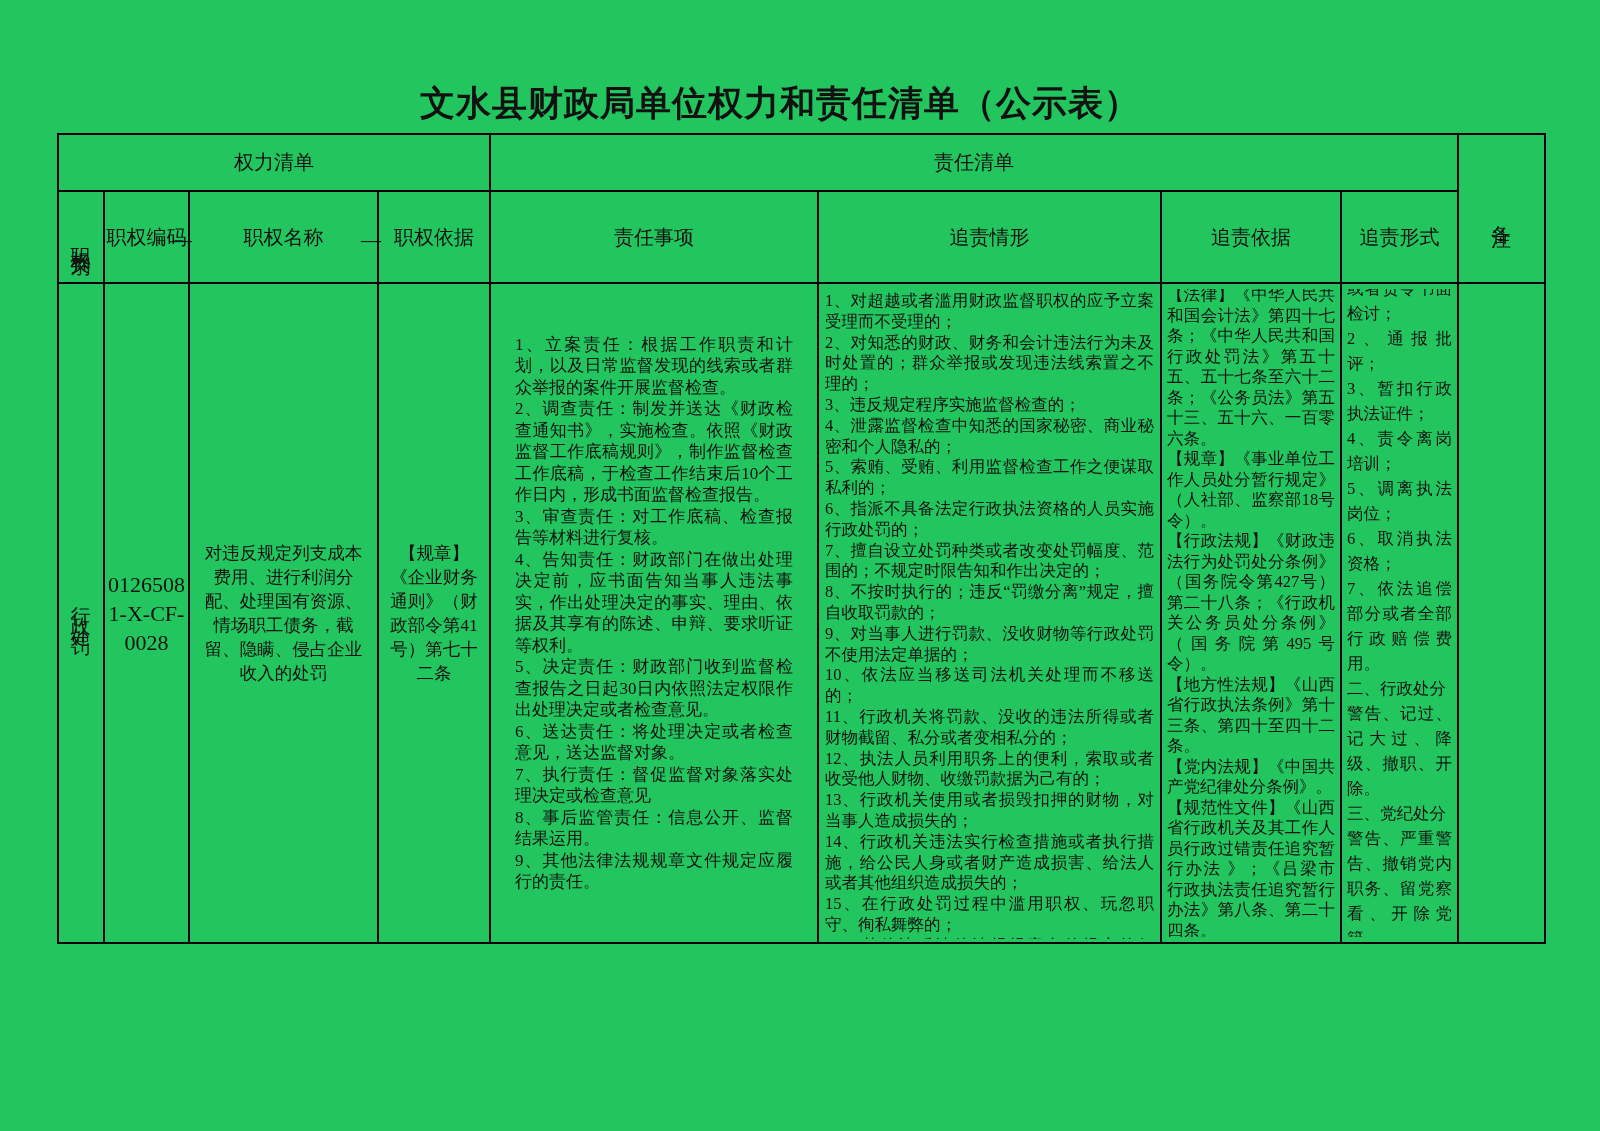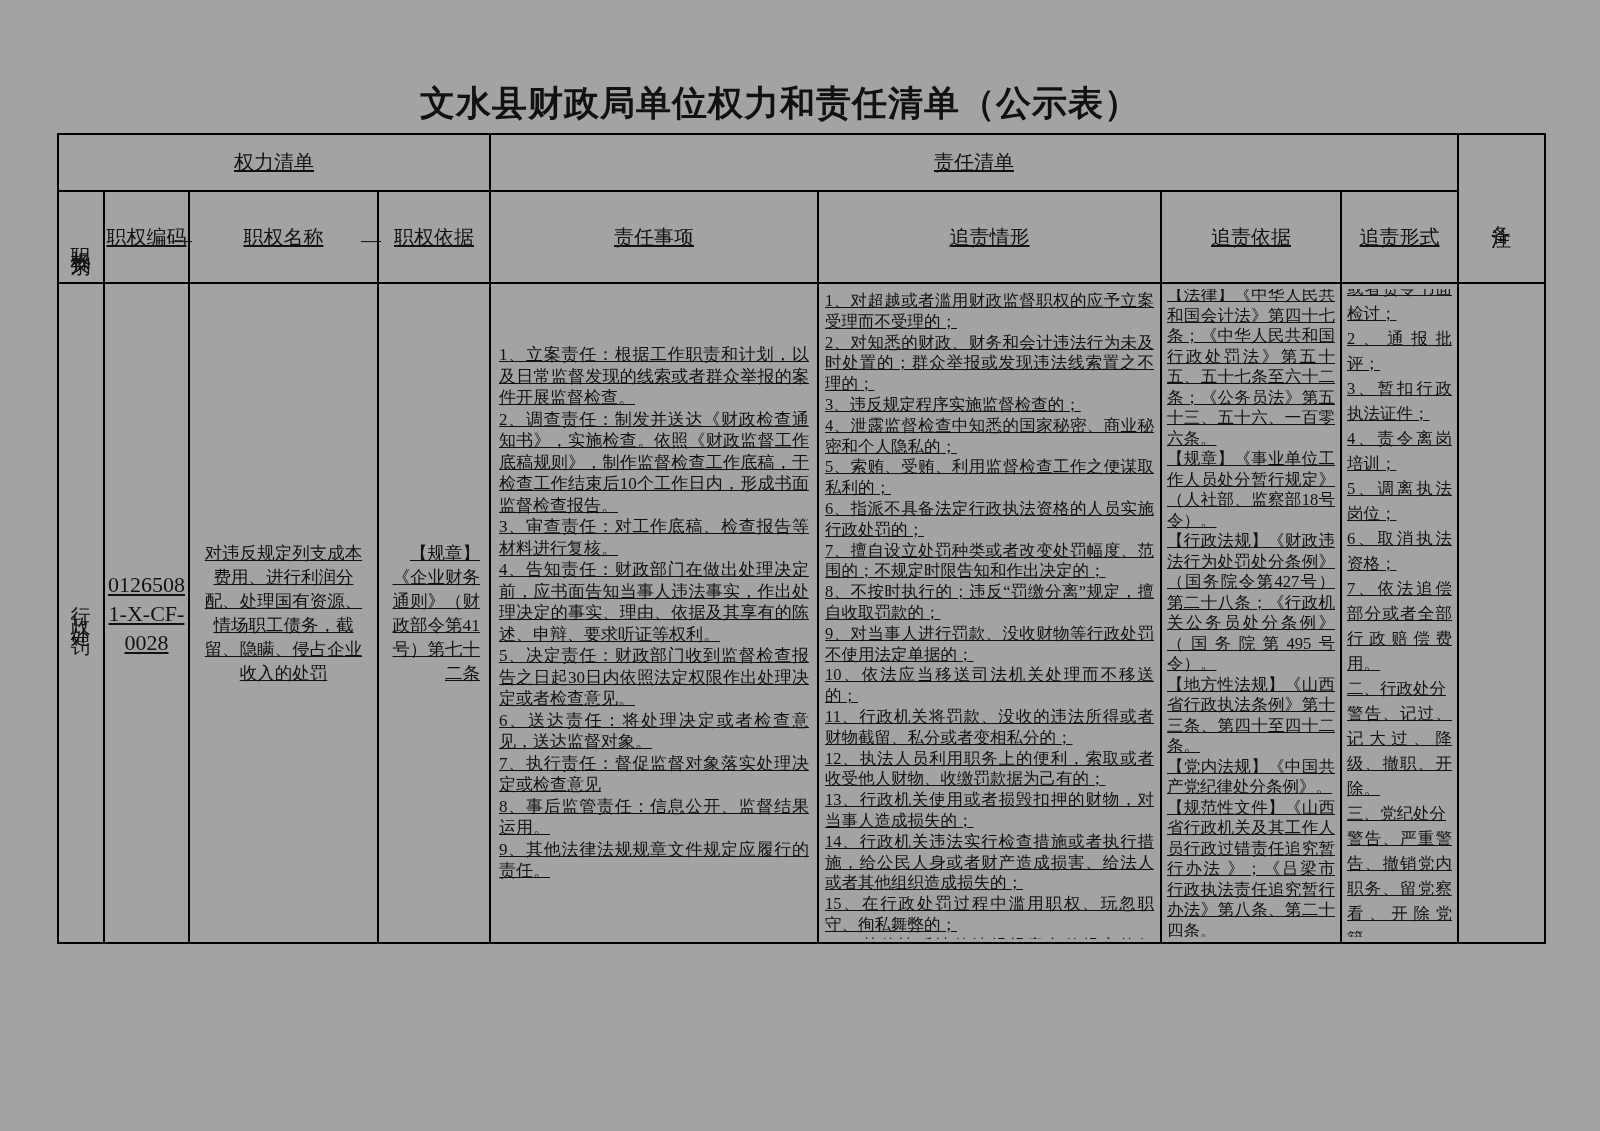--- a/index.html
+++ b/index.html
@@ -1,19 +1,19 @@
 <!DOCTYPE html>
 <html><head>
 <meta charset="utf-8">
 <style>
   html,body{margin:0;padding:0;background:#888;}
   .page{
     position:relative;
     width:1600px;height:1131px;
-    background:#a3a3a3;
+    background:#22c55e;
     font-family:"Liberation Serif","DejaVu Serif",serif;
     color:#111;
     overflow:hidden;
   }
   .title{
     position:absolute;
     top:80px;left:0;width:1560px;
     text-align:center;
     font-size:35px;
     font-weight:bold;
@@ -27,21 +27,20 @@
     border-collapse:collapse;
     table-layout:fixed;
   }
   table.sheet td{
     border:2px solid #000;
     padding:0;
     vertical-align:middle;
     font-size:20px;
     text-align:center;
     overflow:hidden;
-    text-decoration:underline;
   }
   tr.hr1{height:57px;}
   tr.hr2{height:92px;}
   tr.dr{height:660px;}
   .vert{
     writing-mode:vertical-rl;
     text-orientation:upright;
     letter-spacing:3px;
     line-height:1;
     display:inline-block;
@@ -55,22 +54,22 @@
     flex-direction:column;
     justify-content:center;
   }
   .box.top{justify-content:flex-start;padding-top:4px;}
   .txt{
     white-space:pre-line;
     text-align:justify;
   }
   .cell-code{font-size:22px;line-height:29px;text-align:center;white-space:pre-line;}
   .cell-name{font-size:17.5px;line-height:24px;text-align:center;padding:0 7px;}
-  .cell-basis{font-size:17.5px;line-height:24px;text-align:right;padding:0 9px;white-space:pre-line;}
-  .cell-duty{font-size:17px;line-height:21.5px;padding:0 8px;}
+  .cell-basis{font-size:17.5px;line-height:24px;text-align:center;padding:0 9px;white-space:pre-line;}
+  .cell-duty{font-size:17px;line-height:21.5px;padding:0 24px;}
   .cell-sit{font-size:16.5px;line-height:20.8px;padding:0 6px;}
   .cell-ref{font-size:16.5px;line-height:20.5px;padding:0 5px;}
   .cell-form{font-size:16.5px;line-height:25px;padding:0 5px;}
   .dash{
     position:absolute;
     font-size:20px;
     color:#111;
     z-index:3;
     background:transparent;
   }

